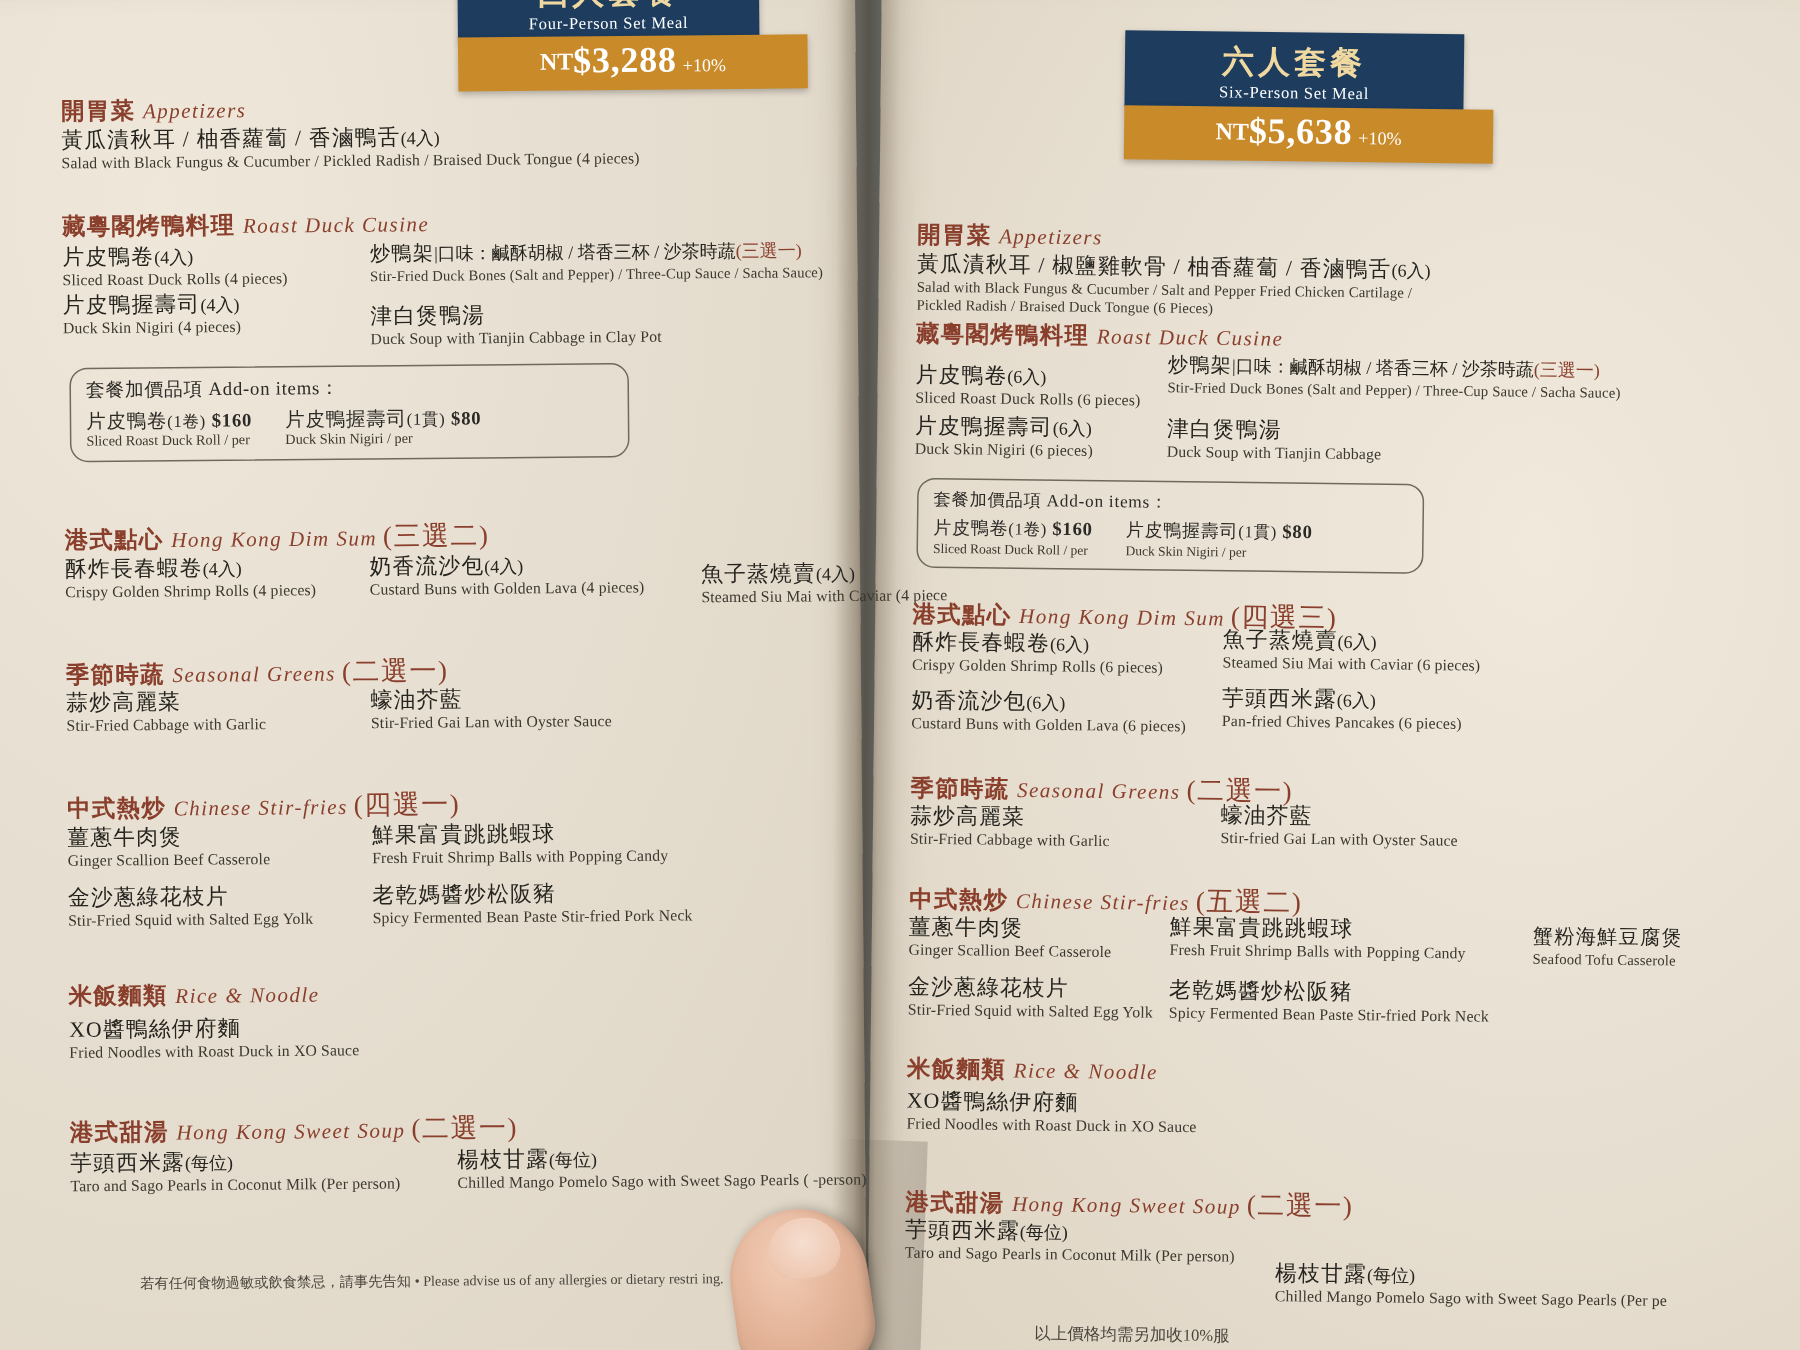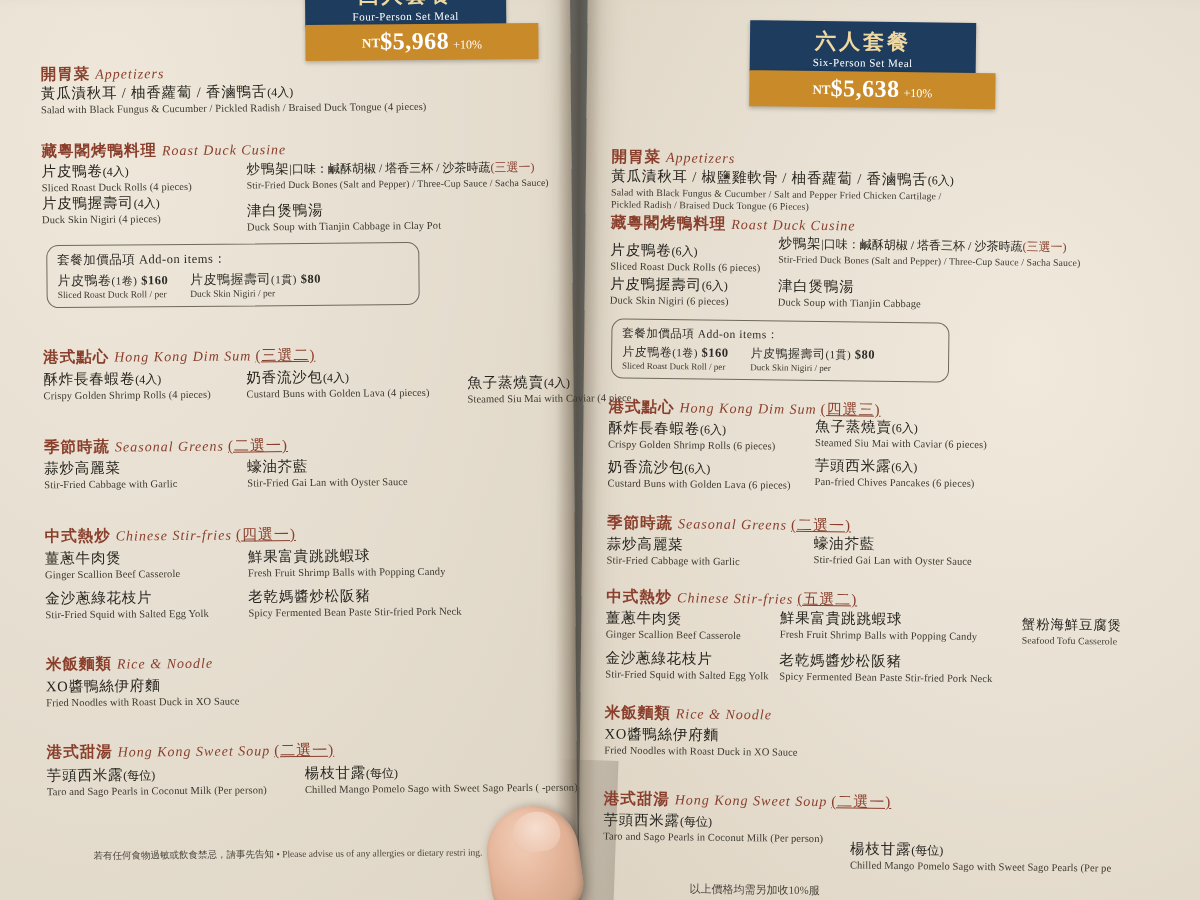--- a/index.html
+++ b/index.html
@@ -105,21 +105,21 @@
     margin-top: 1px;
   }
   .banner-top { background: #1d3c5e; }
   .banner-bottom {
     background: #c98a2a;
     color: #fff;
     padding: 4px 16px 5px;
     text-align: center;
   }
   .banner-bottom .nt {
-    font-size: 13px;
+    font-size: 16px;
     font-weight: bold;
     vertical-align: 2px;
   }
   .banner-bottom .amt {
     font-size: 24px;
     font-weight: bold;
     letter-spacing: 0.5px;
   }
   .banner-bottom .plus {
     font-size: 12px;
@@ -135,21 +135,21 @@
     position: absolute;
     white-space: nowrap;
   }
   .sec-h {
     font-size: 15px;
     color: #8a3f2c;
     letter-spacing: 1px;
   }
   .sec-h .cn { font-size: 15.5px; font-weight: bold; }
   .sec-h .en { font-size: 14px; font-style: italic; margin-left: 5px; }
-  .sec-h .note { font-size: 15px; margin-left: 4px; text-decoration: underline; }
+  .sec-h .note { font-size: 18px; margin-left: 4px; }
 
   .item { position: absolute; white-space: nowrap; }
   .item .cn {
     font-size: 14.5px;
     color: #26241f;
     letter-spacing: 0.8px;
   }
   .item .cn .qty { font-size: 12px; letter-spacing: 0; }
   .item .en {
     font-size: 10.5px;
@@ -245,21 +245,21 @@
   <div id="gutter"></div>
   <div id="shadow-fold"></div>
 
   <div class="page-content" id="content-left">
 
     <div class="banner banner-top" id="banner-left-top">
       <div class="cn">四人套餐</div>
       <div class="en">Four-Person Set Meal</div>
     </div>
     <div class="banner banner-bottom" id="banner-left-bottom">
-      <span class="nt">NT</span><span class="amt">$5,968</span>
+      <span class="nt">NT</span><span class="amt">$3,288</span>
       <span class="plus">+10%</span>
     </div>
 
     <div class="sec sec-h" style="left:14px; top:62px;">
       <span class="cn">開胃菜</span><span class="en">Appetizers</span>
     </div>
     <div class="item" style="left:14px; top:82px;">
       <div class="cn"><span>黃瓜漬秋耳 / 柚香蘿蔔 / 香滷鴨舌</span><span class="qty">(4入)</span></div>
       <div class="en">Salad with Black Fungus &amp; Cucumber / Pickled Radish / Braised Duck Tongue (4 pieces)</div>
     </div>

